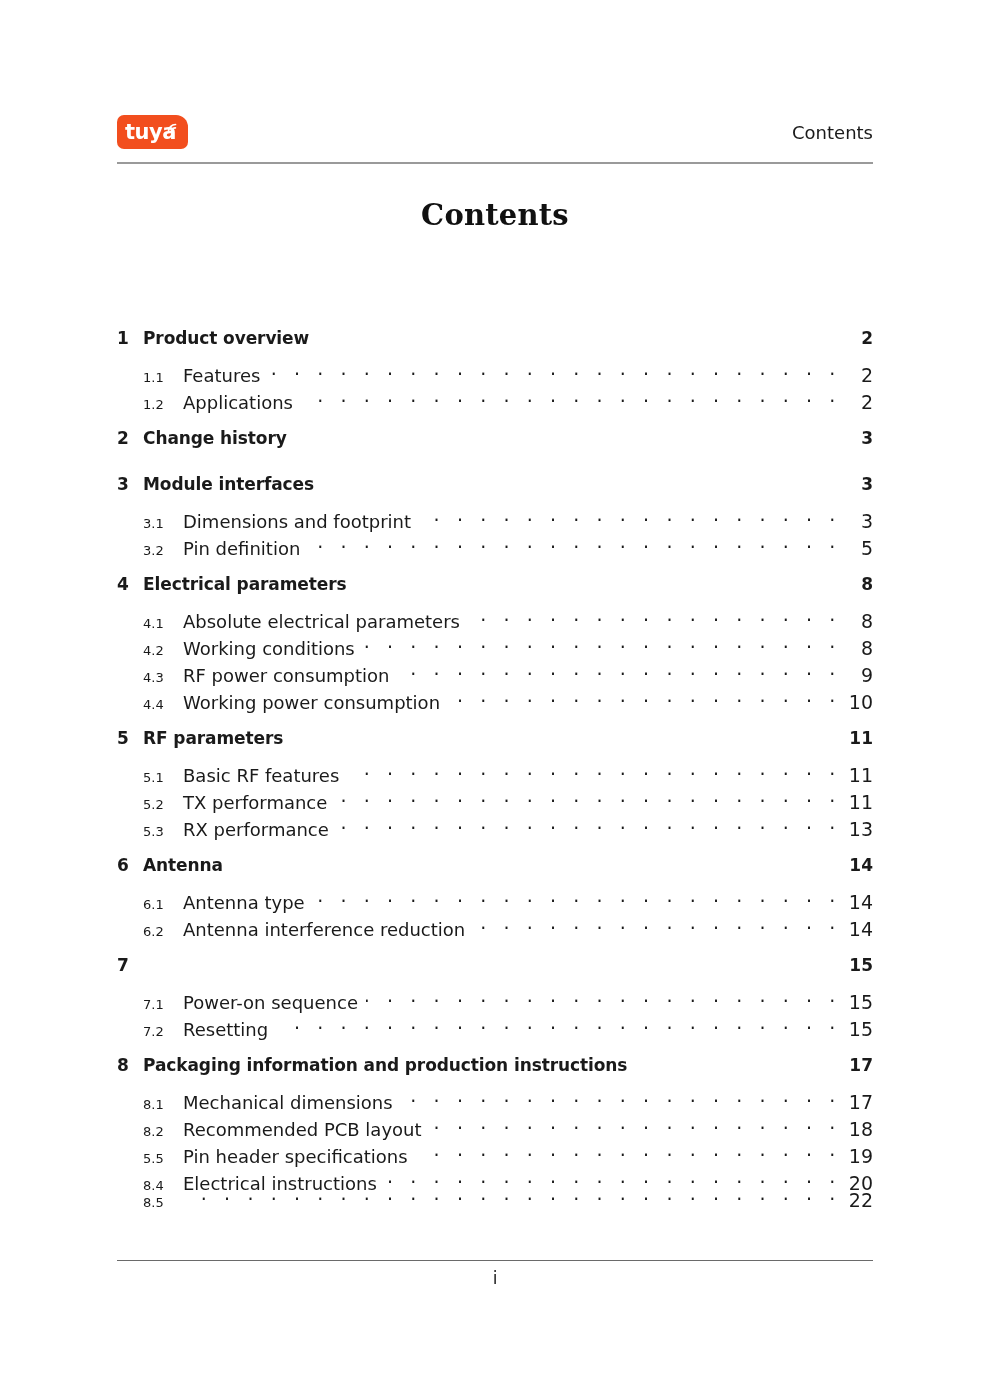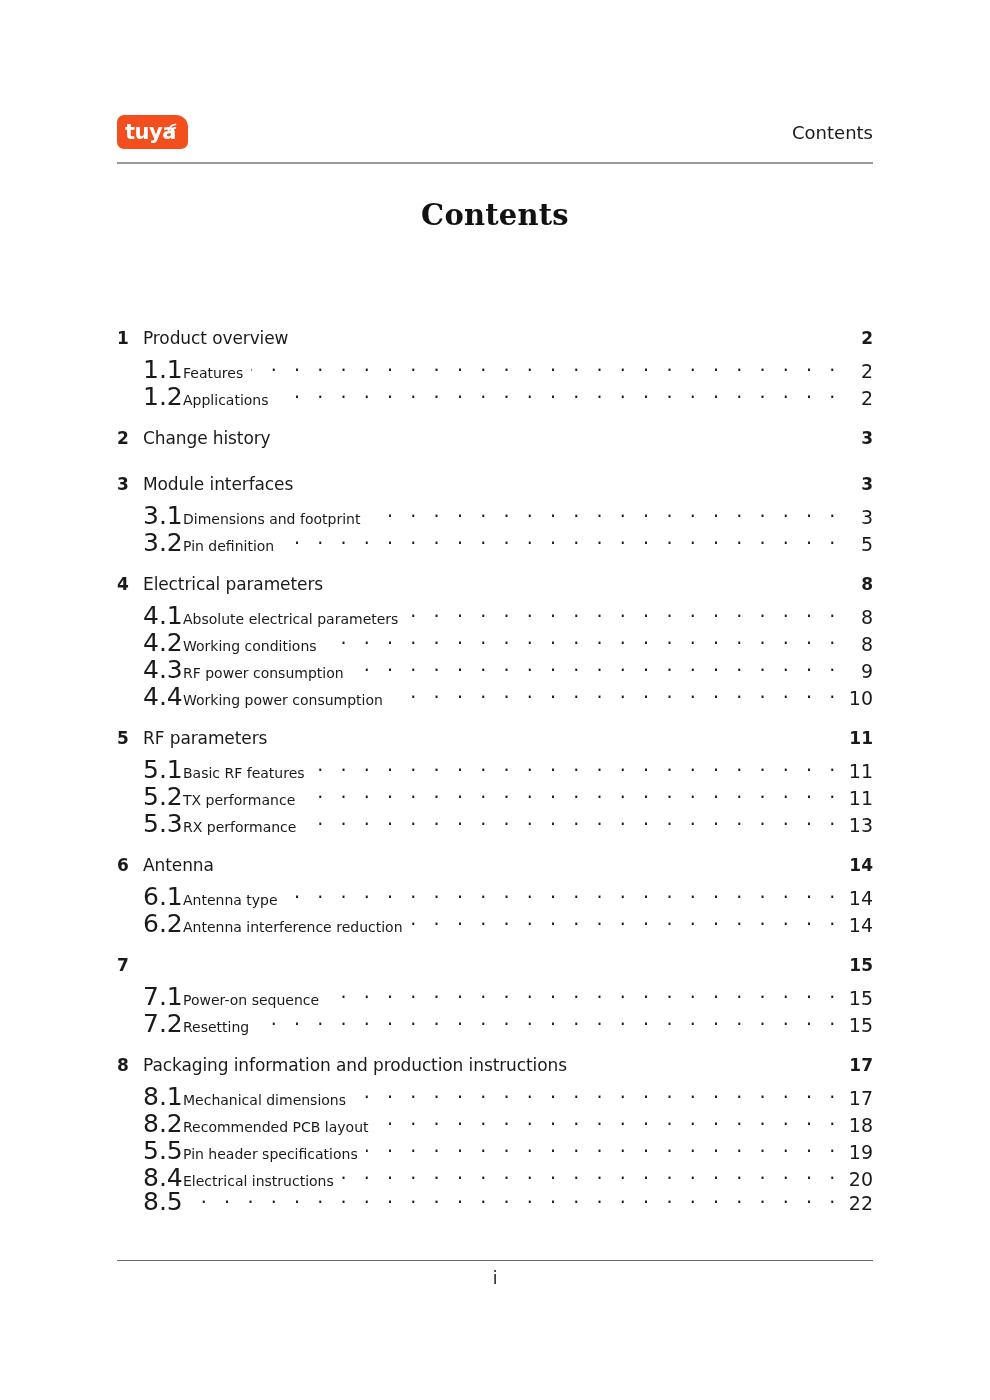--- a/index.html
+++ b/index.html
@@ -118,45 +118,45 @@
     height: 28px;
   }
   .toc-row.chapter .num {
     width: 26px;
     flex: 0 0 26px;
     font-size: 17px;
     font-weight: 700;
   }
   .toc-row.chapter .title {
     font-size: 17px;
-    font-weight: 400;
+    font-weight: 700;
     letter-spacing: -0.1px;
   }
   .toc-row.chapter .pageno {
     font-size: 17px;
     font-weight: 700;
   }
 
   
   .toc-row.section {
     font-size: 19px;
     font-weight: 400;
     height: 27px;
   }
   .toc-row.section .indent {
     flex: 0 0 26px;
     width: 26px;
   }
   .toc-row.section .num {
     flex: 0 0 40px;
     width: 40px;
-    font-size: 25px;
+    font-size: 13px;
   }
   .toc-row.section .title {
-    font-size: 14px;
+    font-size: 18px;
     margin-top: 13px;
   }
   .toc-row.section .pageno {
     font-size: 19px;
   }
 
   .leader {
     flex: 1 1 auto;
     overflow: hidden;
     height: 20px;

